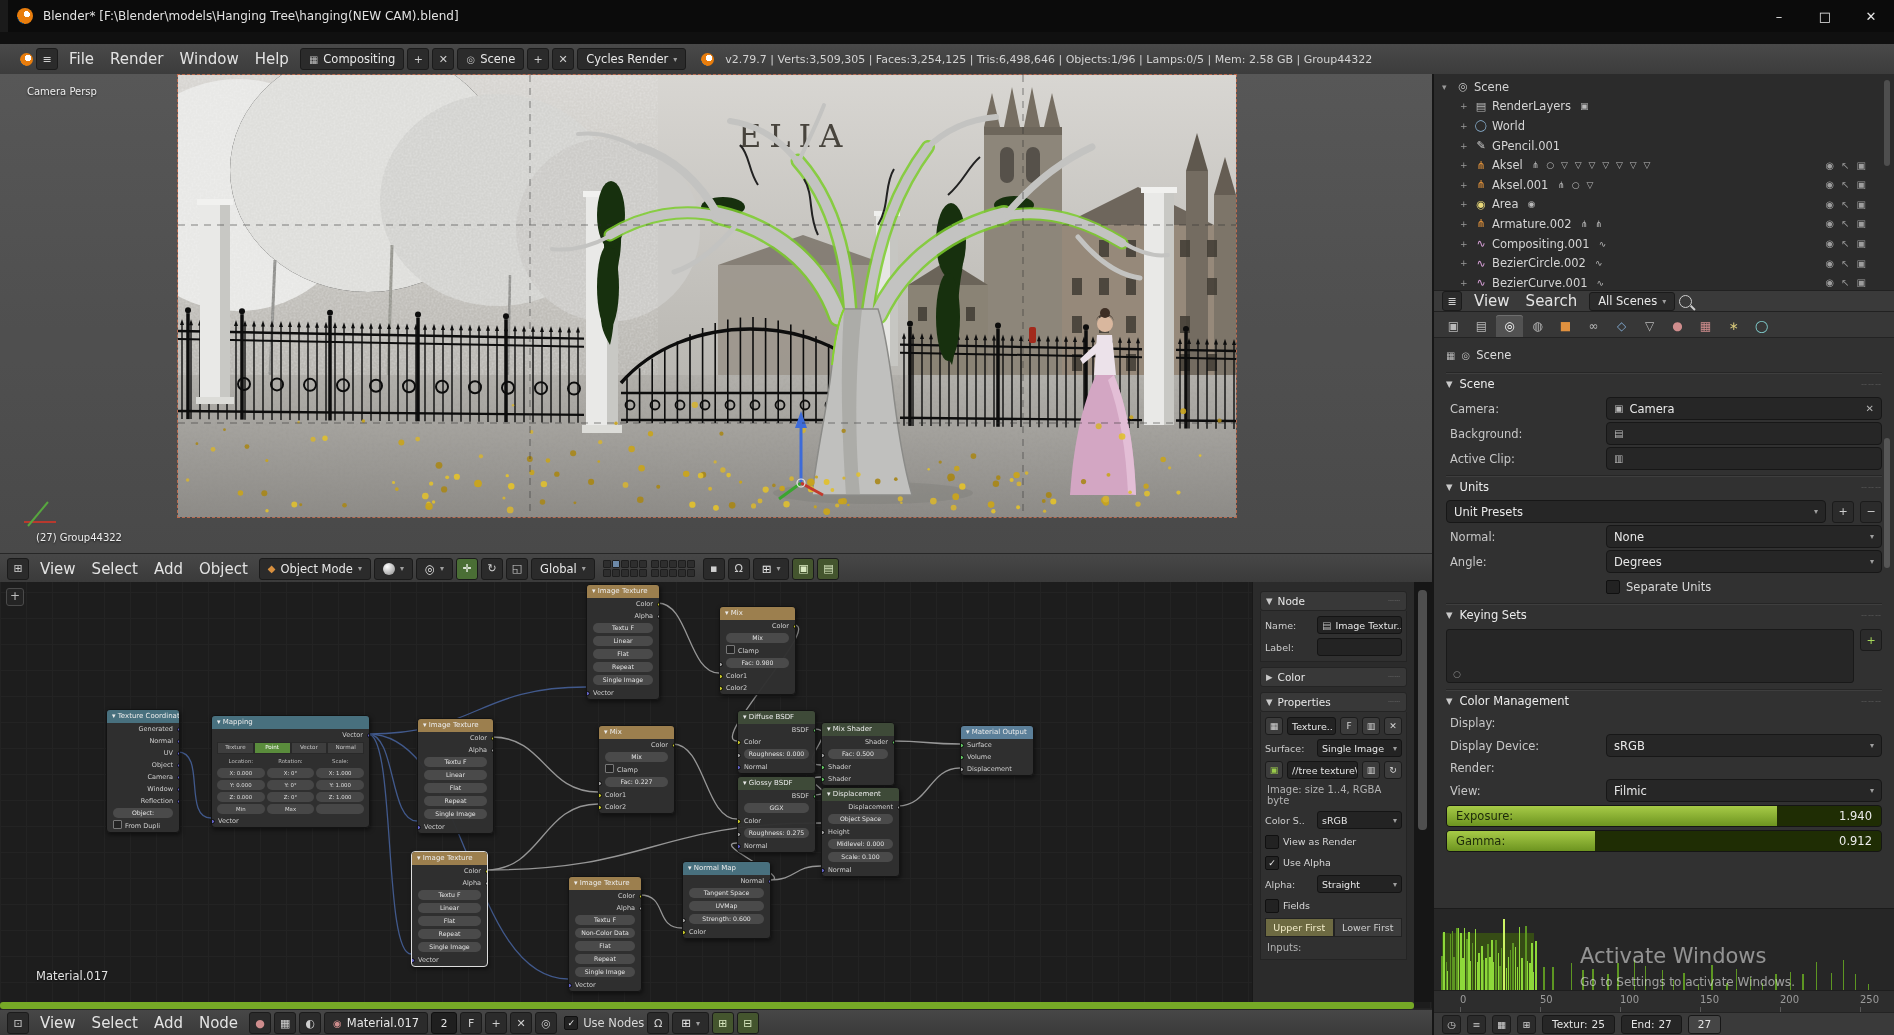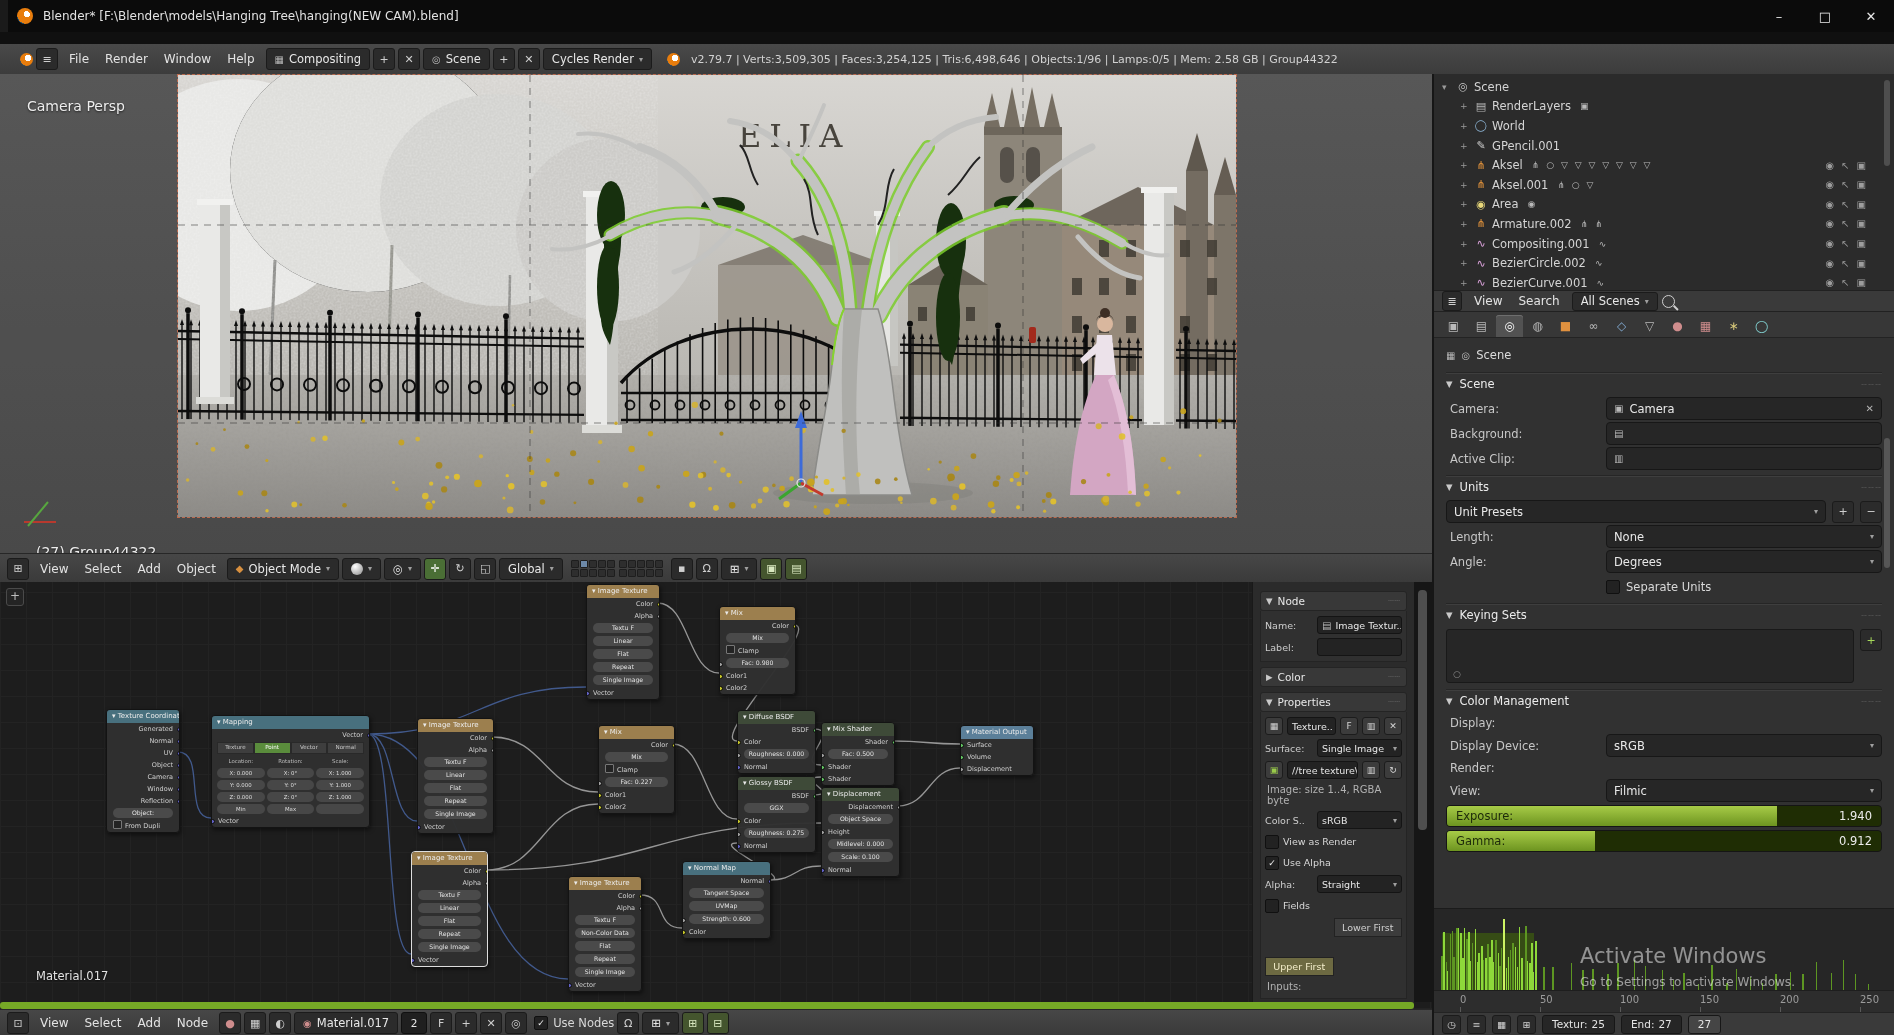--- a/index.html
+++ b/index.html
@@ -8,21 +8,21 @@
        -webkit-font-smoothing:antialiased;}
   
   #titlebar{position:absolute;left:8px;top:0;right:0;height:32px;background:#0b0b0b;display:flex;align-items:center;}
   .blogo{width:16px;height:16px;border-radius:50%;margin-left:9px;flex:none;
          background:radial-gradient(circle at 62% 38%, #ffffff 0 3px, #e87d0d 3px 70%, #2f5d7c 71%);}
   #titletext{margin-left:10px;font-size:12px;color:#e2e2e2;white-space:nowrap;}
   .winbtn{width:46px;height:32px;display:flex;align-items:center;justify-content:center;font-size:13px;color:#e8e8e8;}
   #winbtns{margin-left:auto;display:flex;}
   #chromegap{position:absolute;left:0;top:32px;right:0;height:12px;background:#101010;}
   
-  .menu{padding:0 8px;font-size:12px;color:#e3e3e3;line-height:22px;border-radius:3px;white-space:nowrap;}
+  .menu{padding:0 8px;font-size:15px;color:#e3e3e3;line-height:22px;border-radius:3px;white-space:nowrap;}
   .menuwrap{display:flex;}
   .dd{display:inline-flex;align-items:center;gap:5px;background:#2b2b2b;border:1px solid #1b1b1b;border-radius:3px;
       height:20px;padding:0 8px;font-size:11.5px;color:#e8e8e8;white-space:nowrap;}
   .ddarr{font-size:8px;color:#9f9f9f;}
   .sq{width:20px;height:20px;background:#2b2b2b;border:1px solid #1b1b1b;border-radius:3px;display:inline-flex;
       align-items:center;justify-content:center;font-size:11px;color:#cfcfcf;flex:none;}
   .sq.grn{background:#44552e;color:#d9e8c0;}
   .sq.on{background:#4a6e35;color:#fff;}
   .micon{font-style:normal;color:#d8903f;font-size:10px;}
   .shade{width:12px;height:12px;border-radius:50%;background:radial-gradient(circle at 35% 30%,#fff,#8a8a8a);}
@@ -31,21 +31,21 @@
   
   #infobar{position:absolute;left:0;top:44px;right:0;height:30px;background:linear-gradient(#494949,#3c3c3c);
            border-bottom:1px solid #222;display:flex;align-items:center;gap:3px;padding:0 8px;}
   #stats{font-size:11px;color:#d2d2d2;margin-left:8px;white-space:nowrap;}
   .blogo.small{width:13px;height:13px;margin-left:12px;}
   
   #viewport{position:absolute;left:0;top:74px;width:1432px;height:479px;background:linear-gradient(#5e5e5e,#4f4f4f);overflow:hidden;}
   #camframe{position:absolute;left:178px;top:1px;width:1058px;height:442px;outline:1.5px dashed #bb6a4e;
             background:#b0b0ac;overflow:hidden;box-shadow:0 0 0 2000px rgba(0,0,0,0.07);}
   #camframe svg{display:block;width:100%;height:100%;}
-  .vtext{position:absolute;font-size:14px;color:#ededed;text-shadow:0 1px 2px rgba(0,0,0,.65);white-space:nowrap;margin-top:12px;}
+  .vtext{position:absolute;font-size:10px;color:#ededed;text-shadow:0 1px 2px rgba(0,0,0,.65);white-space:nowrap;}
   
   .ebar{position:absolute;display:flex;align-items:center;gap:3px;padding:0 7px;
         background:linear-gradient(#474747,#3a3a3a);border-top:1px solid #272727;border-bottom:1px solid #202020;}
   #vheader{left:0;top:553px;width:1432px;height:29px;}
   #nodeheader{left:0;top:1009px;width:1432px;height:26px;}
   .layers{display:flex;gap:4px;margin:0 5px;}
   .lgrp{display:grid;grid-template-columns:repeat(5,8px);grid-auto-rows:8px;gap:1px;}
   .lcell{background:#2e2e2e;border:1px solid #1e1e1e;border-radius:1px;}
   .lcell.on{background:#6d89a8;}
   .badge{min-width:18px;height:20px;background:#1f1f1f;border:1px solid #101010;border-radius:3px;display:inline-flex;
@@ -91,21 +91,21 @@
   .nlabel{width:48px;font-size:9.5px;color:#cdcdcd;flex:none;}
   .nfield{flex:1;background:#232323;border:1px solid #141414;border-radius:3px;height:16px;display:flex;align-items:center;
           padding:0 4px;font-size:9.5px;color:#e6e6e6;gap:4px;white-space:nowrap;overflow:hidden;min-width:0;}
   .nsq{width:16px;height:16px;background:#3c3c3c;border:1px solid #1c1c1c;border-radius:3px;display:inline-flex;
        align-items:center;justify-content:center;font-size:9px;color:#d5d5d5;flex:none;}
   .ninfo{font-size:10px;color:#b2b2b2;padding:1px 2px;}
   .chklабel{font-size:9.5px;}
   .segwide{display:flex;gap:0;}
   .segw{flex:1;height:17px;background:#3c3c3c;border:1px solid #222;display:flex;align-items:center;justify-content:center;
         font-size:9.5px;color:#cfcfcf;}
-  .segw.on{background:#6d6a42;color:#f4eecb;margin-top:39px;}
+  .segw.on{background:#6d6a42;color:#f4eecb;}
   
   #rightcol{position:absolute;left:1432px;top:74px;width:462px;height:961px;background:#2b2b2b;border-left:2px solid #161616;box-sizing:border-box;}
   #outliner{position:absolute;left:0;top:0;width:100%;height:216px;overflow:hidden;padding-top:3px;box-sizing:border-box;}
   .orow{display:flex;align-items:center;height:19.6px;font-size:11.5px;color:#d4d4d4;padding-left:8px;white-space:nowrap;}
   .orow .oexp{width:13px;color:#9a9a9a;font-size:9px;flex:none;}
   .oicon{width:16px;font-size:11px;flex:none;text-align:center;margin-right:3px;}
   .oextra{margin-left:9px;font-size:9px;color:#b9b9b9;letter-spacing:2px;}
   .oright{margin-left:auto;display:flex;gap:7px;padding-right:28px;color:#9d9d9d;font-size:10px;}
   .oscroll{position:absolute;right:4px;top:6px;width:6px;height:86px;background:#4e4e4e;border-radius:3px;}
   #outheader{position:absolute;left:0;top:216px;width:100%;height:22px;background:#3a3a3a;border-top:1px solid #212121;
@@ -1375,21 +1375,21 @@
         </div>
       <div class="prow">
         <span class="pfield">
           <span>Unit Presets</span>
             <span class="ddarr">▾</span>
           </span>
         <span class="sq">+</span>
         <span class="sq">−</span>
         </div>
       <div class="prow">
-          <span class="plab">Length:</span>
+          <span class="plab">Normal:</span>
         <span class="pfield">
           <span>None</span>
             <span class="ddarr">▾</span>
           </span>
         </div>
       <div class="prow">
           <span class="plab">Angle:</span>
         <span class="pfield">
           <span>Degrees</span>
             <span class="ddarr">▾</span>

